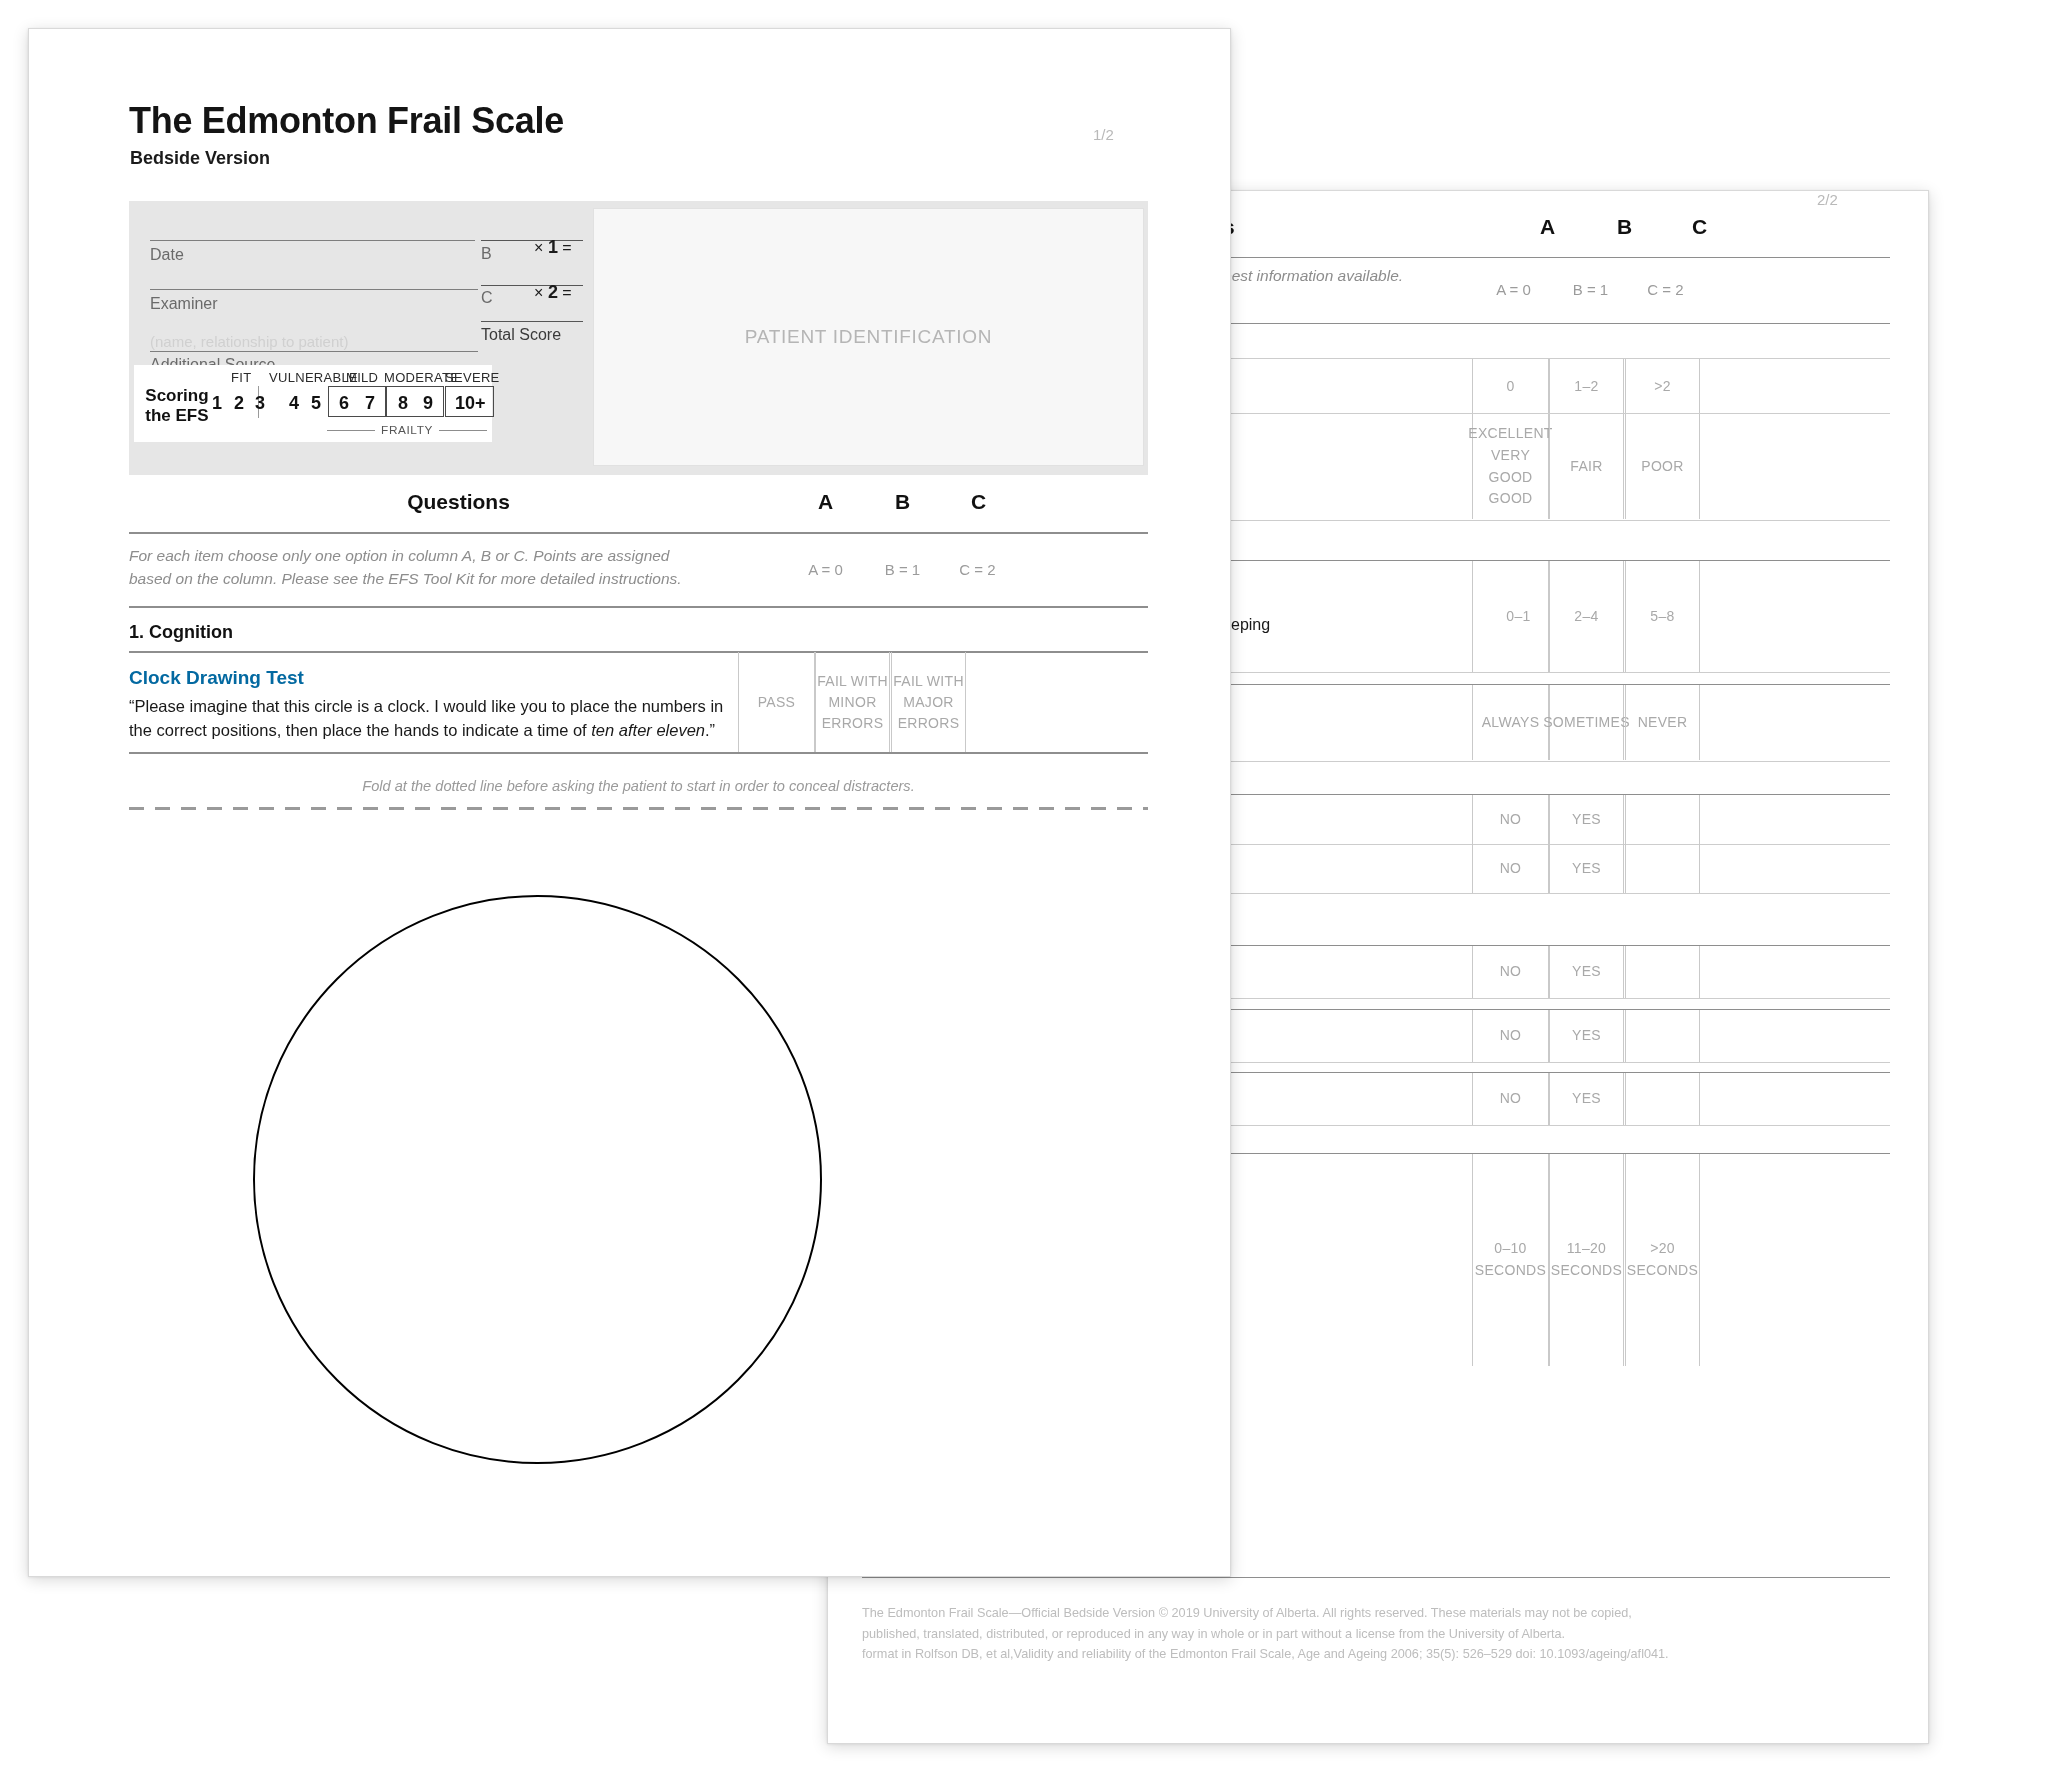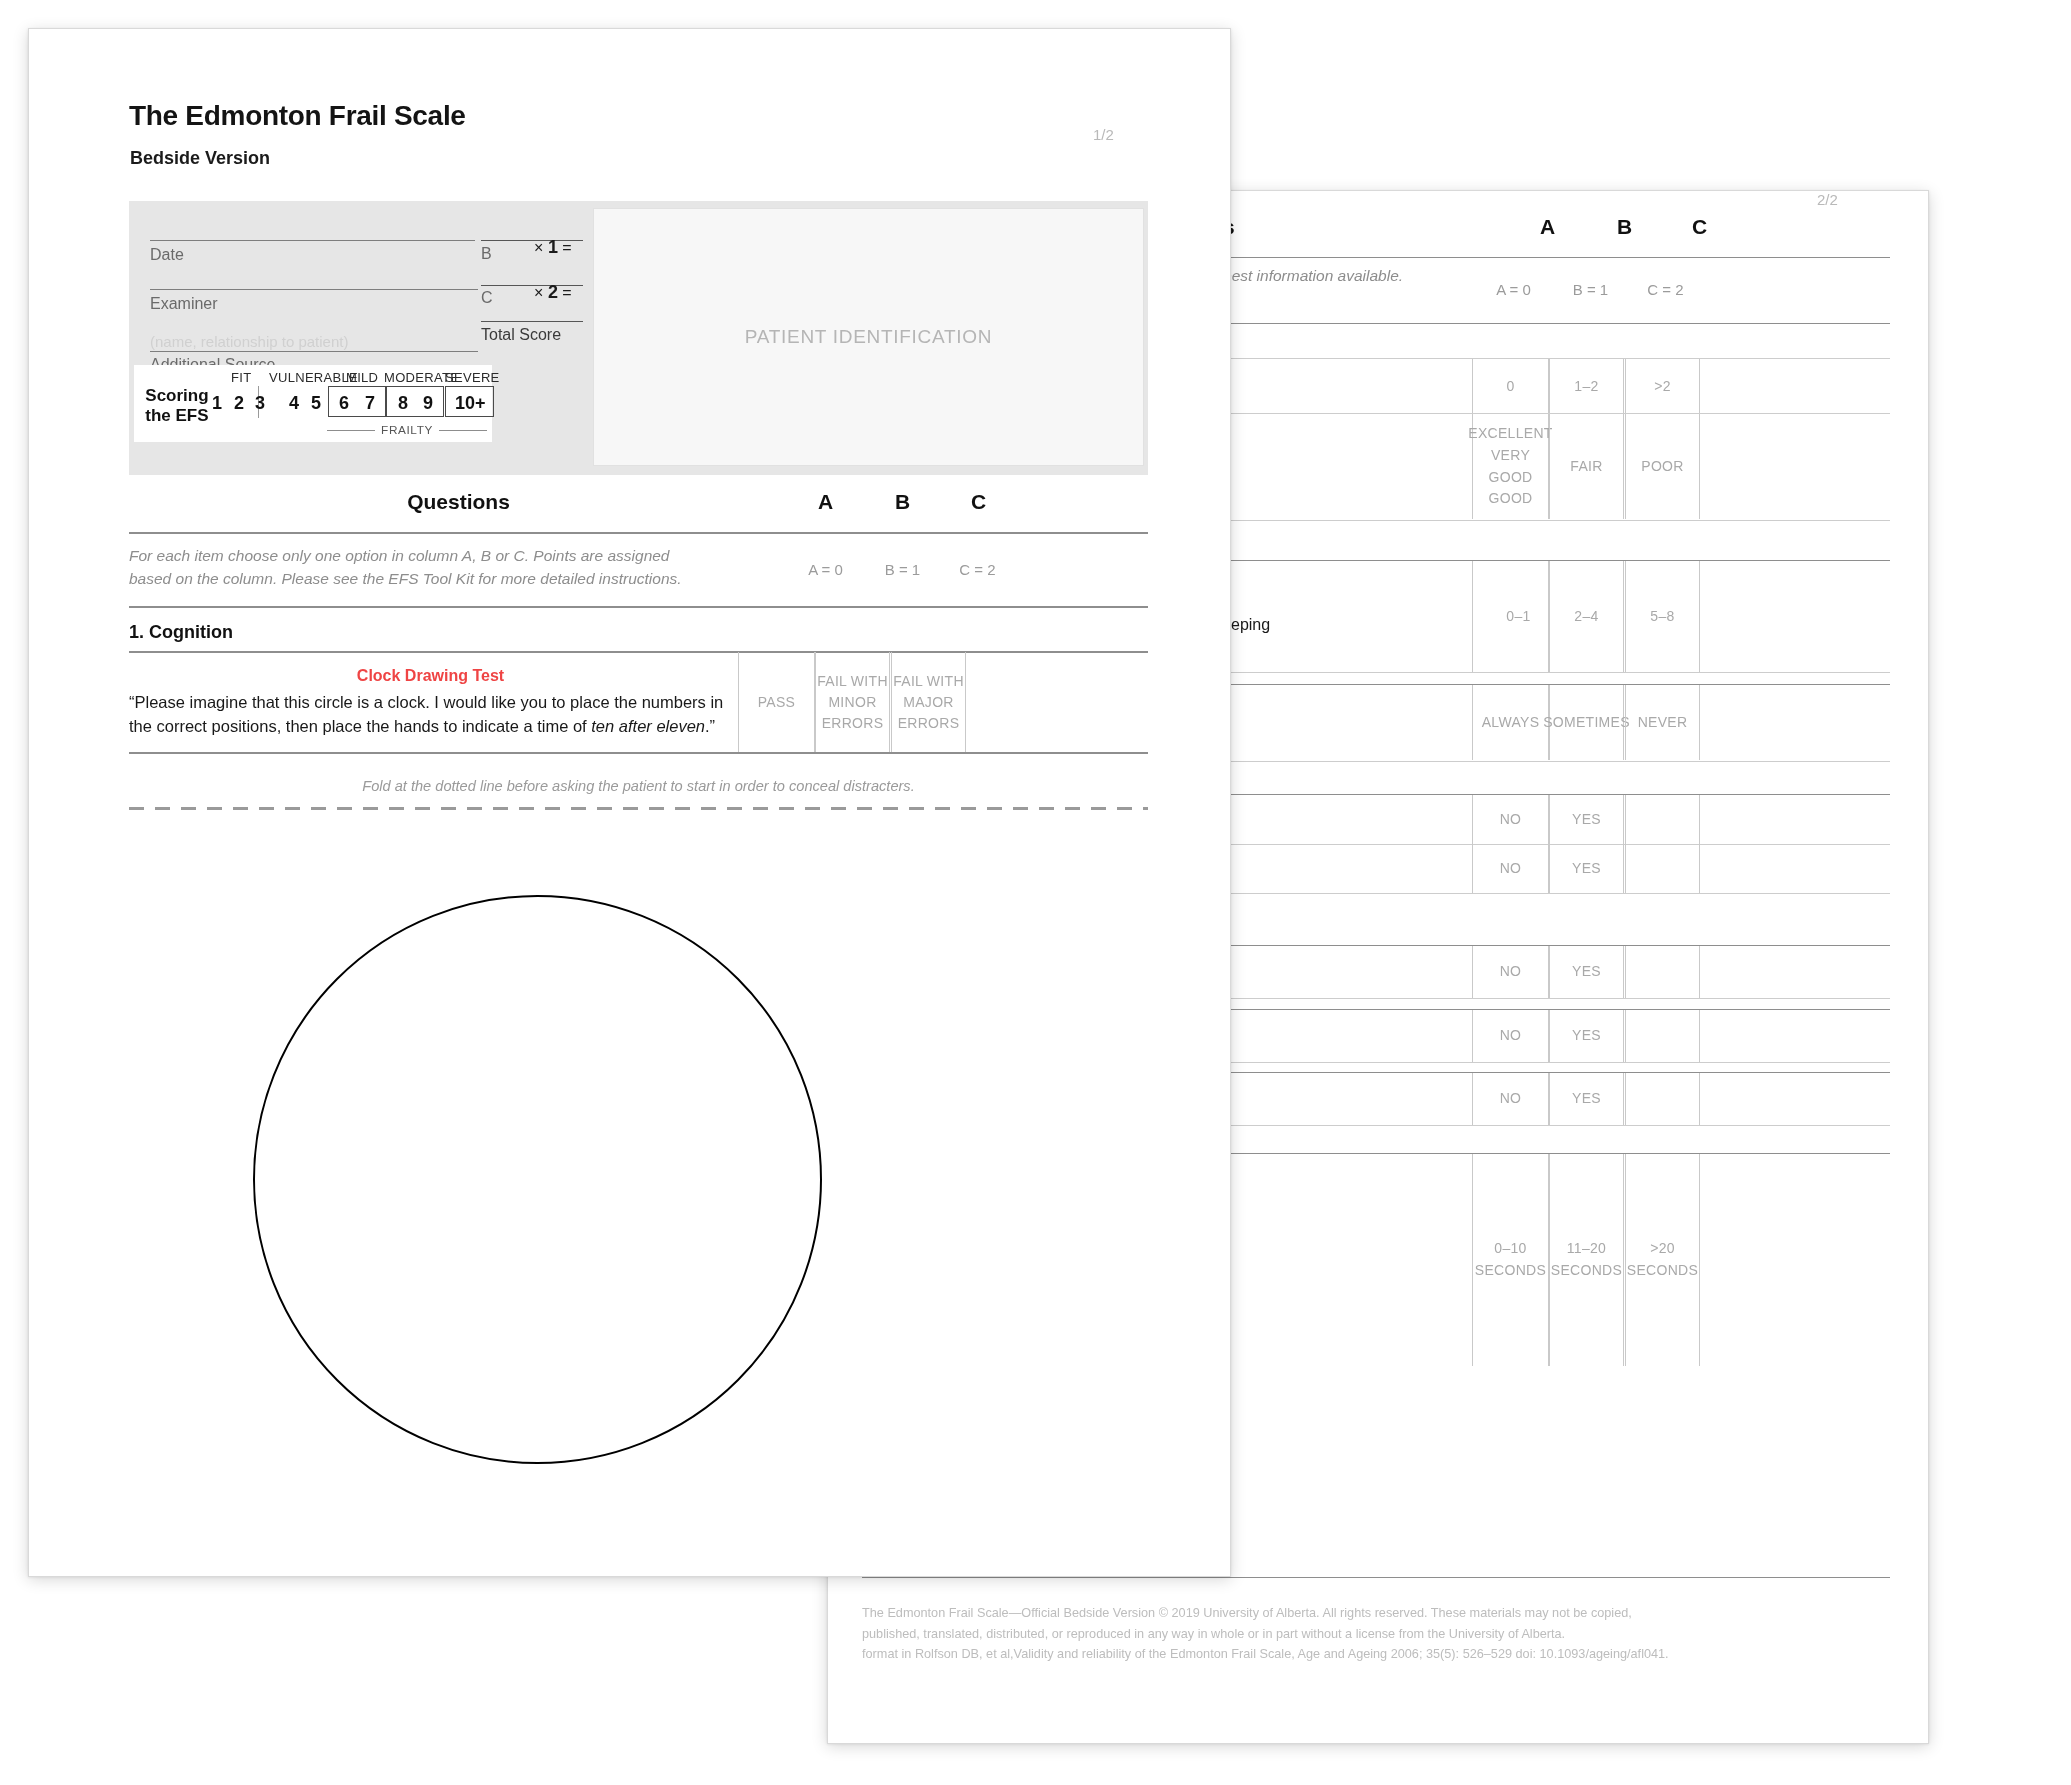--- a/index.html
+++ b/index.html
@@ -26,21 +26,21 @@
   }
   #page1{
     left:28px; top:28px; width:1201px; height:1547px;
     z-index:2;
   }
 
   
   .p1-inner{position:absolute; left:0; top:0; width:100%; height:100%;}
   .p1-title{
     position:absolute; left:100px; top:71px;
-    font-size:28px; font-weight:bold; color:#141414; letter-spacing:-0.3px;
+    font-size:36px; font-weight:bold; color:#141414; letter-spacing:-0.3px;
   }
   .p1-sub{
     position:absolute; left:101px; top:119px;
     font-size:18px; color:#1b1b1b; font-weight:700;
   }
   .p1-pageno{
     position:absolute; left:1064px; top:97px;
     font-size:15px; color:#b9b9b9;
   }
 
@@ -114,21 +114,21 @@
   #eqA{left:759px; top:532px;} #eqB{left:836px; top:532px;} #eqC{left:911px; top:532px;}
 
   .secttitle{
     position:absolute; left:100px; top:593px;
     font-size:18px; font-weight:bold; color:#111;
   }
 
   
   .cdt-row{position:absolute; left:100px; top:623px; width:1019px; height:100px;}
   .cdt-q{position:absolute; left:0; top:15px; width:603px;}
-  .cdt-q .t{font-size:16px; font-weight:bold; color:#ef4444; display:block; margin-bottom:5.6px;text-align:center;}
+  .cdt-q .t{font-size:19px; font-weight:bold; color:#0369a1; display:block; margin-bottom:5.6px;}
   .cdt-q .b{font-size:16.5px; color:#191919; line-height:1.45; display:block;}
   .cdt-q .b i{font-style:italic;}
   .cdt-cell{
     position:absolute; top:0; height:100px; box-sizing:border-box;
     border-left:0.9px solid #c9c9c9; border-right:0.9px solid #c9c9c9;
     display:flex; align-items:center; justify-content:center;
     text-align:center; font-size:14px; color:#a9a9a9; line-height:1.5;
     letter-spacing:0.3px;
   }
   #cdtA{left:609px; width:77px;}

